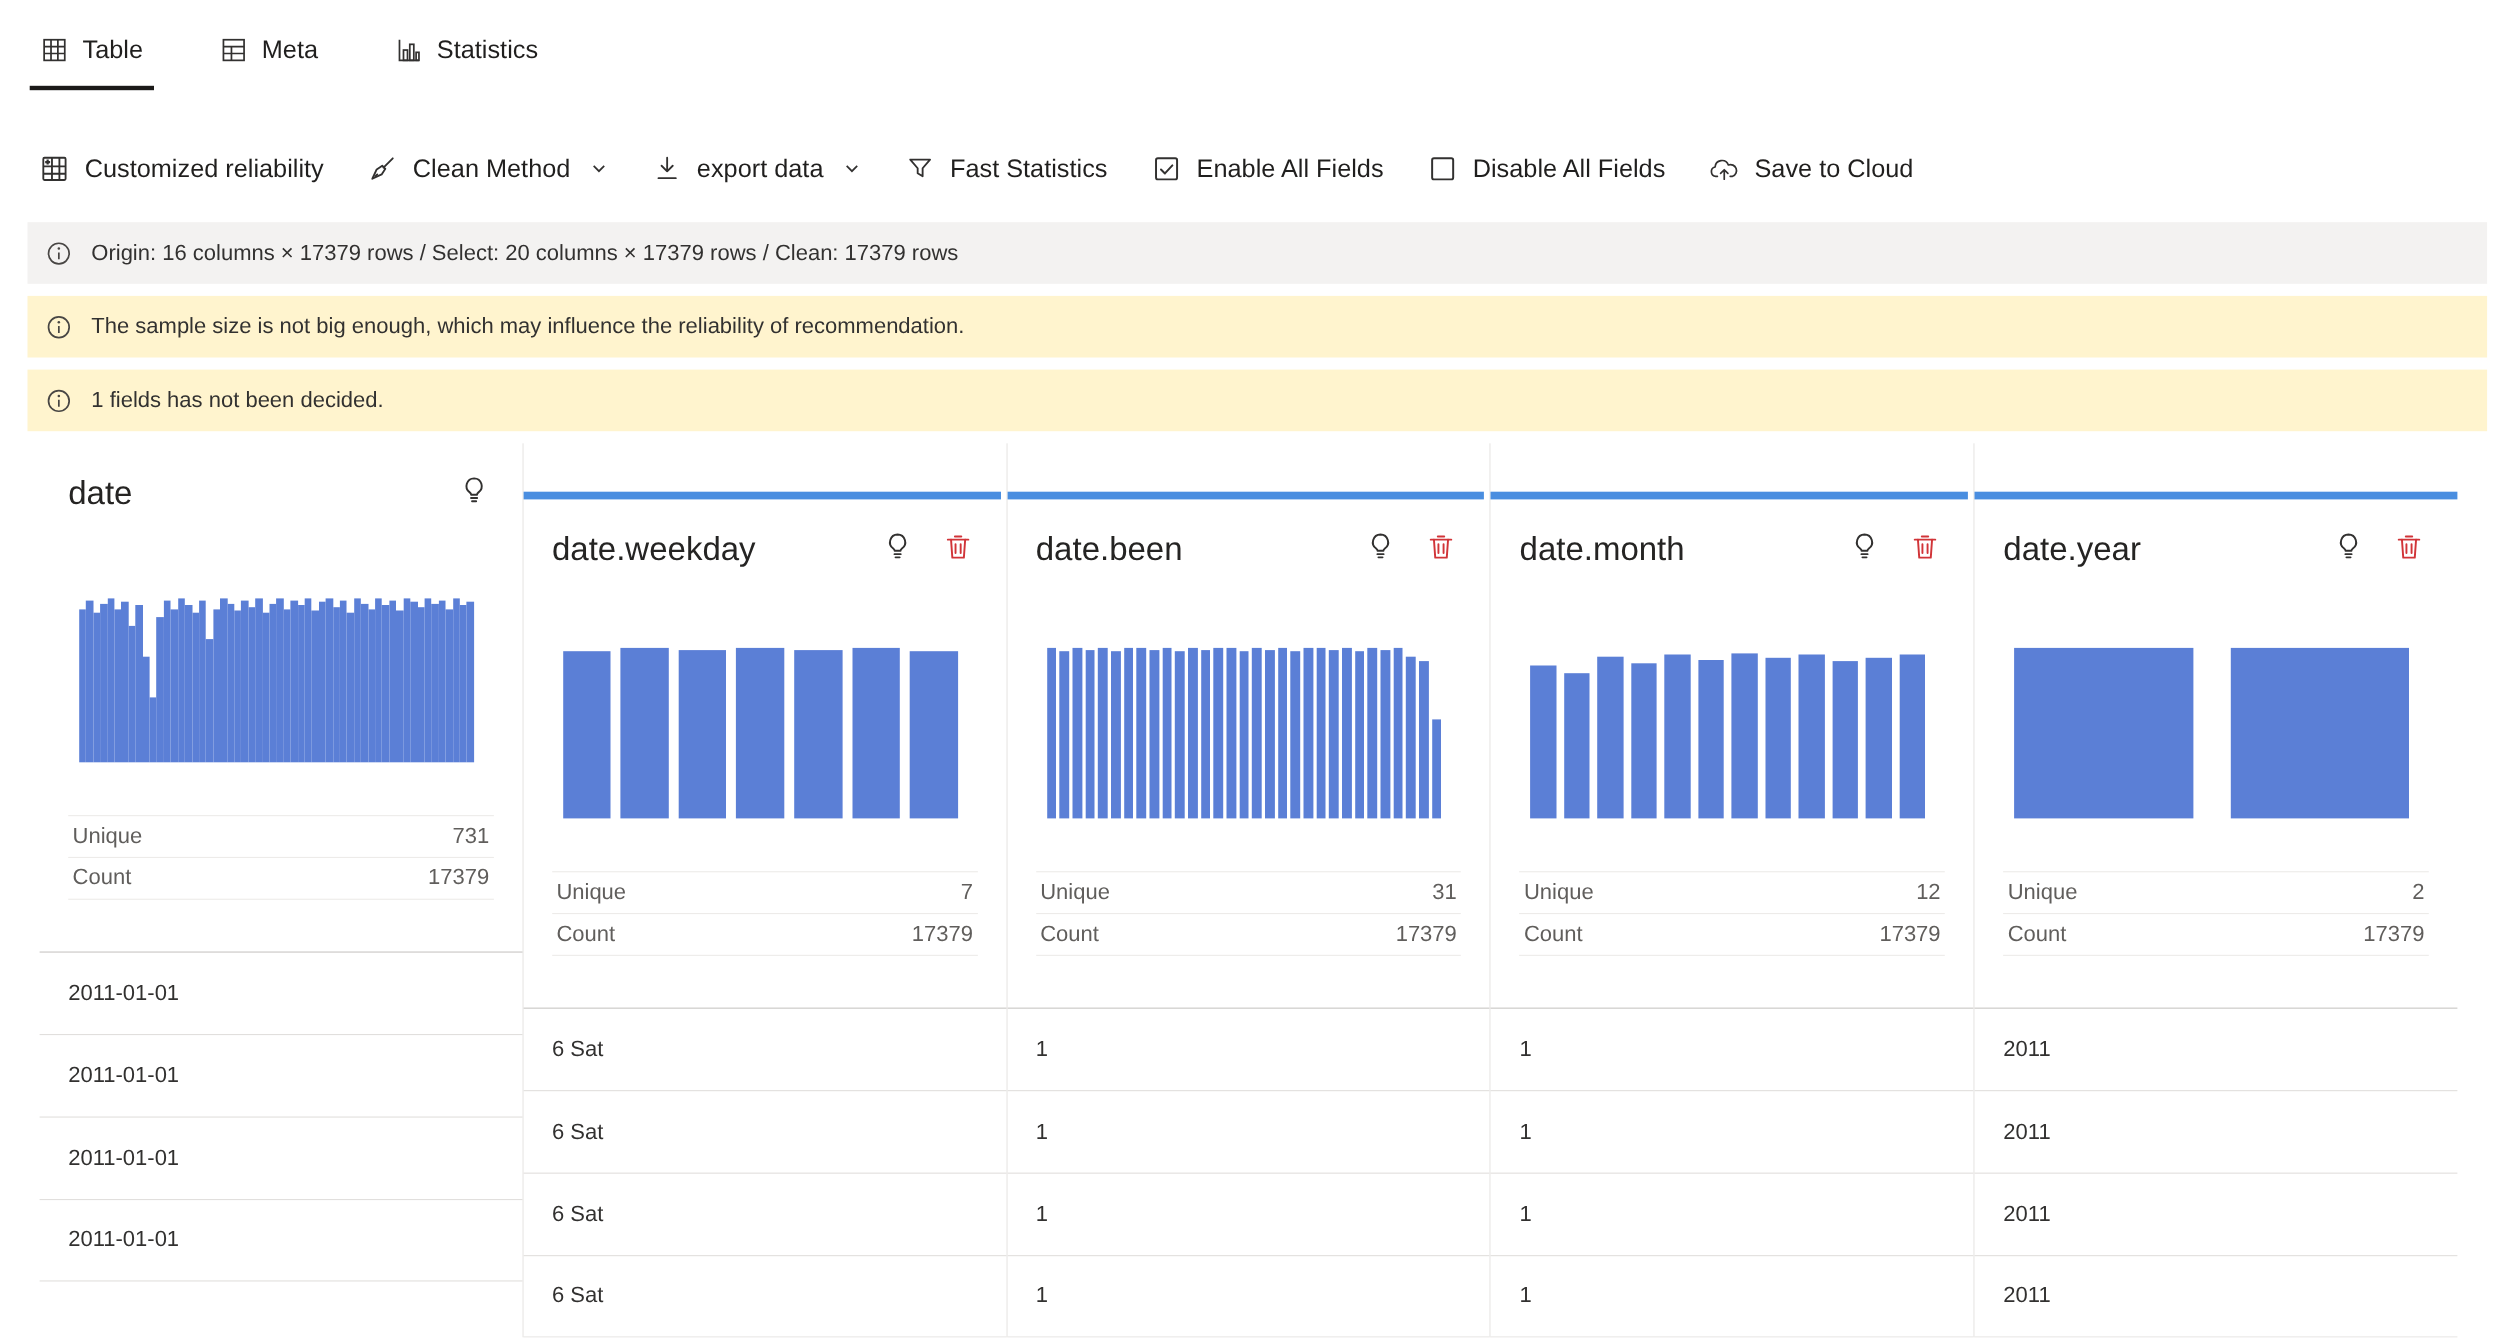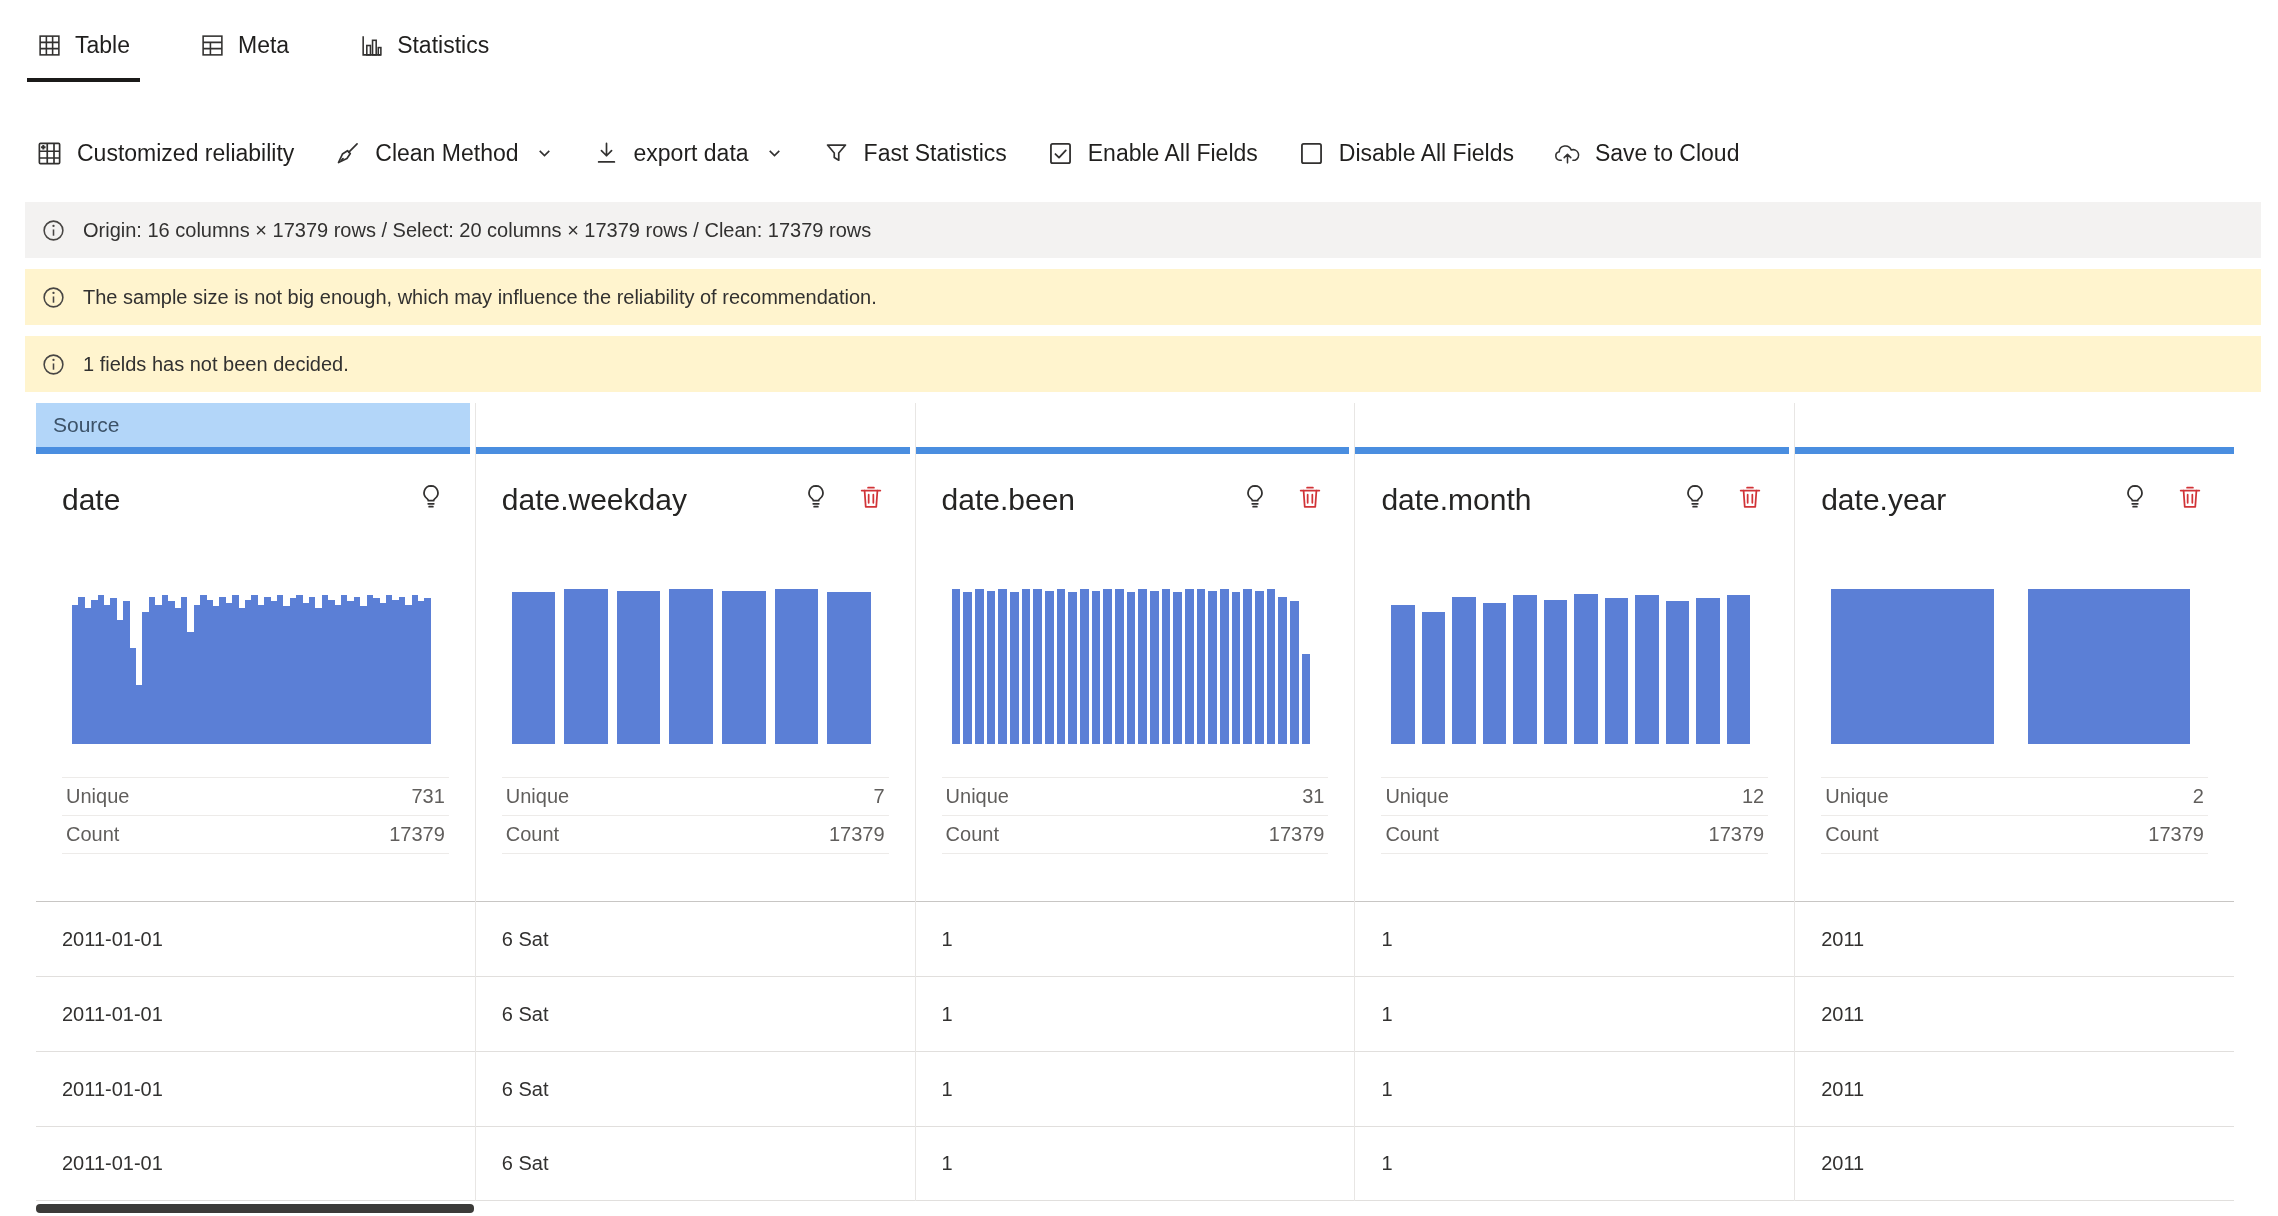--- a/index.html
+++ b/index.html
@@ -30,21 +30,21 @@
   .col:last-child{border-right:none}
   .band{height:51px;border-bottom:7px solid var(--accent);margin-right:5px;display:flex;align-items:stretch}
   .col:last-child .band{margin-right:0}
   .srctag{flex:1;background:var(--source-bg);color:#3c5268;font-size:21px;display:flex;align-items:center;padding-left:17px;cursor:pointer}
   .colhead{display:flex;align-items:flex-start;padding:29px 30px 0 26px;height:73px}
   .fname{font-size:30px;color:#252423;flex:1;white-space:nowrap;overflow:hidden}
   .iconbtn{background:none;border:none;cursor:pointer;padding:0;margin-left:27px}
   .iconbtn svg{width:28px;height:28px}
   .hist{height:155px;margin:62px 44px 0 36px;display:flex;align-items:flex-end;cursor:crosshair}
   .hist .bar{flex:1 1 0;background:var(--bar)}
-  .stats{margin:33px 26px 0}
+  .stats{margin:48px 26px 0}
   .stat{display:flex;justify-content:space-between;align-items:center;font-size:20px;color:#605e5c;padding:7px 4px;border-top:1px solid #edebe9}
   .stat:last-child{border-bottom:1px solid #edebe9}
   .cells{margin-top:47px}
   .cell{height:75px;display:flex;align-items:center;padding-left:26px;font-size:20px;color:#323130;border-top:1px solid #e1dfdd;white-space:nowrap}
   .cell:first-child{border-top-color:#c8c6c4}
   .cell:last-child{border-bottom:1px solid #e1dfdd}
 
   
   .scrollbar{position:relative;height:9px;margin:3px 17px 0 36px}
   .thumb{position:absolute;left:0;top:0;height:9px;width:438px;background:#3c3b39;border-radius:4px;cursor:grab}
@@ -195,23 +195,20 @@
         <path d="M12 11v6"></path>
         <circle cx="12" cy="7.6" r="1.1" fill="#484644" stroke="none"></circle>
       </svg>
   </span>
   <span>1 fields has not been decided.</span>
 </div>
 
 <div class="table">
 
   <div class="col">
-    <div class="band">
-      <span class="srctag">Source</span>
-    </div>
     <div class="colhead">
       <span class="fname">date</span>
       <button class="iconbtn">
         <svg viewBox="0 0 24 24" fill="none" stroke="#323130" stroke-width="1.5" stroke-linecap="round" stroke-linejoin="round">
             <path d="M12 2.5a6 6 0 0 0-3.4 10.9c.7.5 1.1 1.1 1.1 1.8h4.6c0-.7.4-1.3 1.1-1.8A6 6 0 0 0 12 2.5z"></path>
             <path d="M9.6 17.8h4.8M10.4 20.3h3.2"></path>
           </svg>
       </button>
     </div>
     <div class="hist" style="gap: 0px;">

